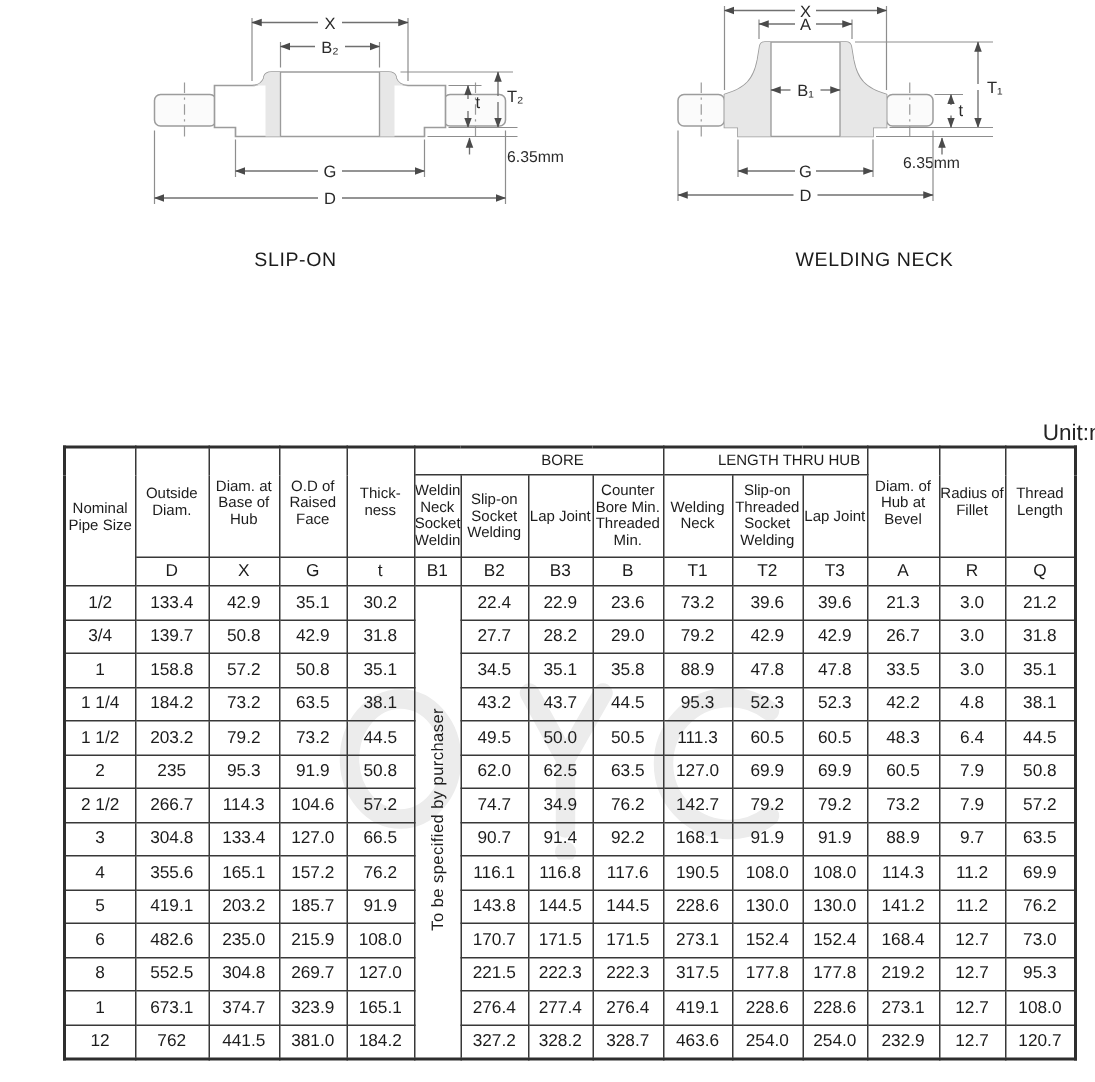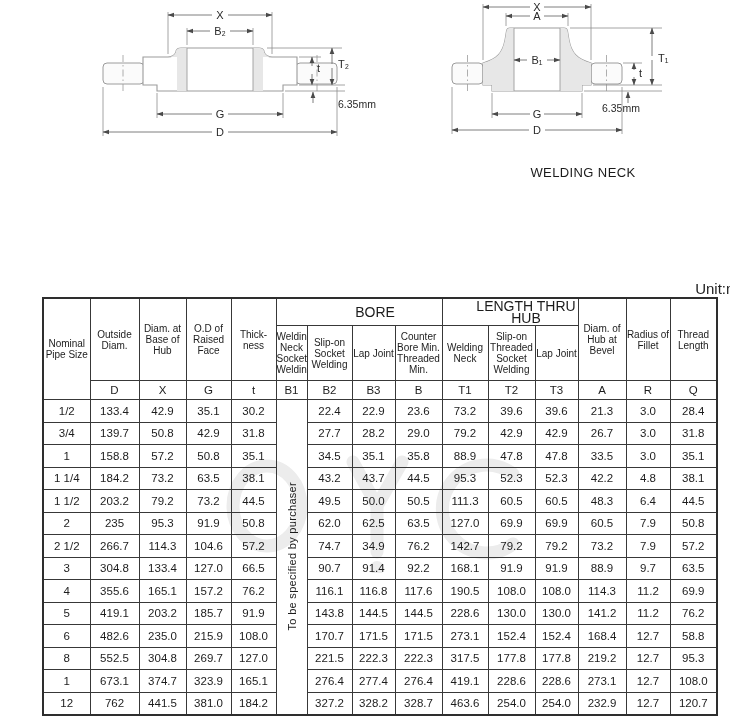--- a/index.html
+++ b/index.html
@@ -25,21 +25,21 @@
 
   
   .wm{position:absolute;left:225px;top:448px;}
 
   
   .tbl-wrap{position:absolute;left:42px;top:297px;}
   table{border-collapse:collapse;table-layout:fixed;width:676px;border:2px solid #2e2e2e;background:transparent;}
   th,td{border:1px solid #383838;text-align:center;vertical-align:middle;padding:0;
         font-weight:normal;color:#1c1c1c;background:transparent;overflow:hidden;}
   thead th{font-size:10px;line-height:11px;padding:1px 0;}
-  thead th.grp{font-size:14px;height:15px;line-height:12px;padding-left:32px;}
+  thead th.grp{font-size:10px;height:15px;line-height:12px;padding-left:32px;}
   thead tr.names th{height:52px;}
   thead tr.syms th{font-size:11.5px;height:16px;line-height:12px;}
   tbody td{font-size:11.5px;height:21.5px;line-height:12px;}
   td.b1-note{vertical-align:middle;}
   td.b1-note span{display:inline-block;writing-mode:vertical-rl;transform:rotate(180deg);
                   font-size:11px;letter-spacing:.3px;color:#1c1c1c;white-space:nowrap;}
 </style>
 </head>
 <body>
 
@@ -142,20 +142,21 @@
     <path class="dim" d="M100,114 H62" marker-end="url(#arW)"></path>
     <path class="dim" d="M114,114 H152" marker-end="url(#arW)"></path>
     <text class="dl" x="107" y="118">G</text>
 
     <path class="ext" d="M22,87 V134 M192,87 V134"></path>
     <path class="dim" d="M99,130 H22" marker-end="url(#arW)"></path>
     <path class="dim" d="M115,130 H192" marker-end="url(#arW)"></path>
     <text class="dl" x="107" y="134">D</text>
   </svg>
 
+  <div class="diag-label" style="left:117px;top:165px;width:160px;">SLIP-ON</div>
   <div class="diag-label" style="left:483px;top:165px;width:200px;">WELDING NECK</div>
 
   <div class="unit-note">Unit:mm</div>
 
   <svg class="wm" width="310" height="125" viewBox="0 0 310 125">
     <g stroke="#ececec" stroke-width="13" fill="none" stroke-linecap="round">
       <ellipse cx="42" cy="58" rx="34" ry="40"></ellipse>
       <path d="M128,14 L152,58 L177,14 M152,58 V104"></path>
       <path d="M288,26 A44,44 0 1,0 288,96"></path>
     </g>
@@ -229,21 +230,21 @@
             <td>30.2</td>
             <td class="b1-note" rowspan="14"><span>To be specified by purchaser</span></td>
             <td>22.4</td>
             <td>22.9</td>
             <td>23.6</td>
             <td>73.2</td>
             <td>39.6</td>
             <td>39.6</td>
             <td>21.3</td>
             <td>3.0</td>
-            <td>28.4</td>
+            <td>21.2</td>
           </tr>
           <tr>
             <td>3/4</td>
             <td>139.7</td>
             <td>50.8</td>
             <td>42.9</td>
             <td>31.8</td>
             <td>27.7</td>
             <td>28.2</td>
             <td>29.0</td>
@@ -389,21 +390,21 @@
             <td>215.9</td>
             <td>108.0</td>
             <td>170.7</td>
             <td>171.5</td>
             <td>171.5</td>
             <td>273.1</td>
             <td>152.4</td>
             <td>152.4</td>
             <td>168.4</td>
             <td>12.7</td>
-            <td>58.8</td>
+            <td>73.0</td>
           </tr>
           <tr>
             <td>8</td>
             <td>552.5</td>
             <td>304.8</td>
             <td>269.7</td>
             <td>127.0</td>
             <td>221.5</td>
             <td>222.3</td>
             <td>222.3</td>

